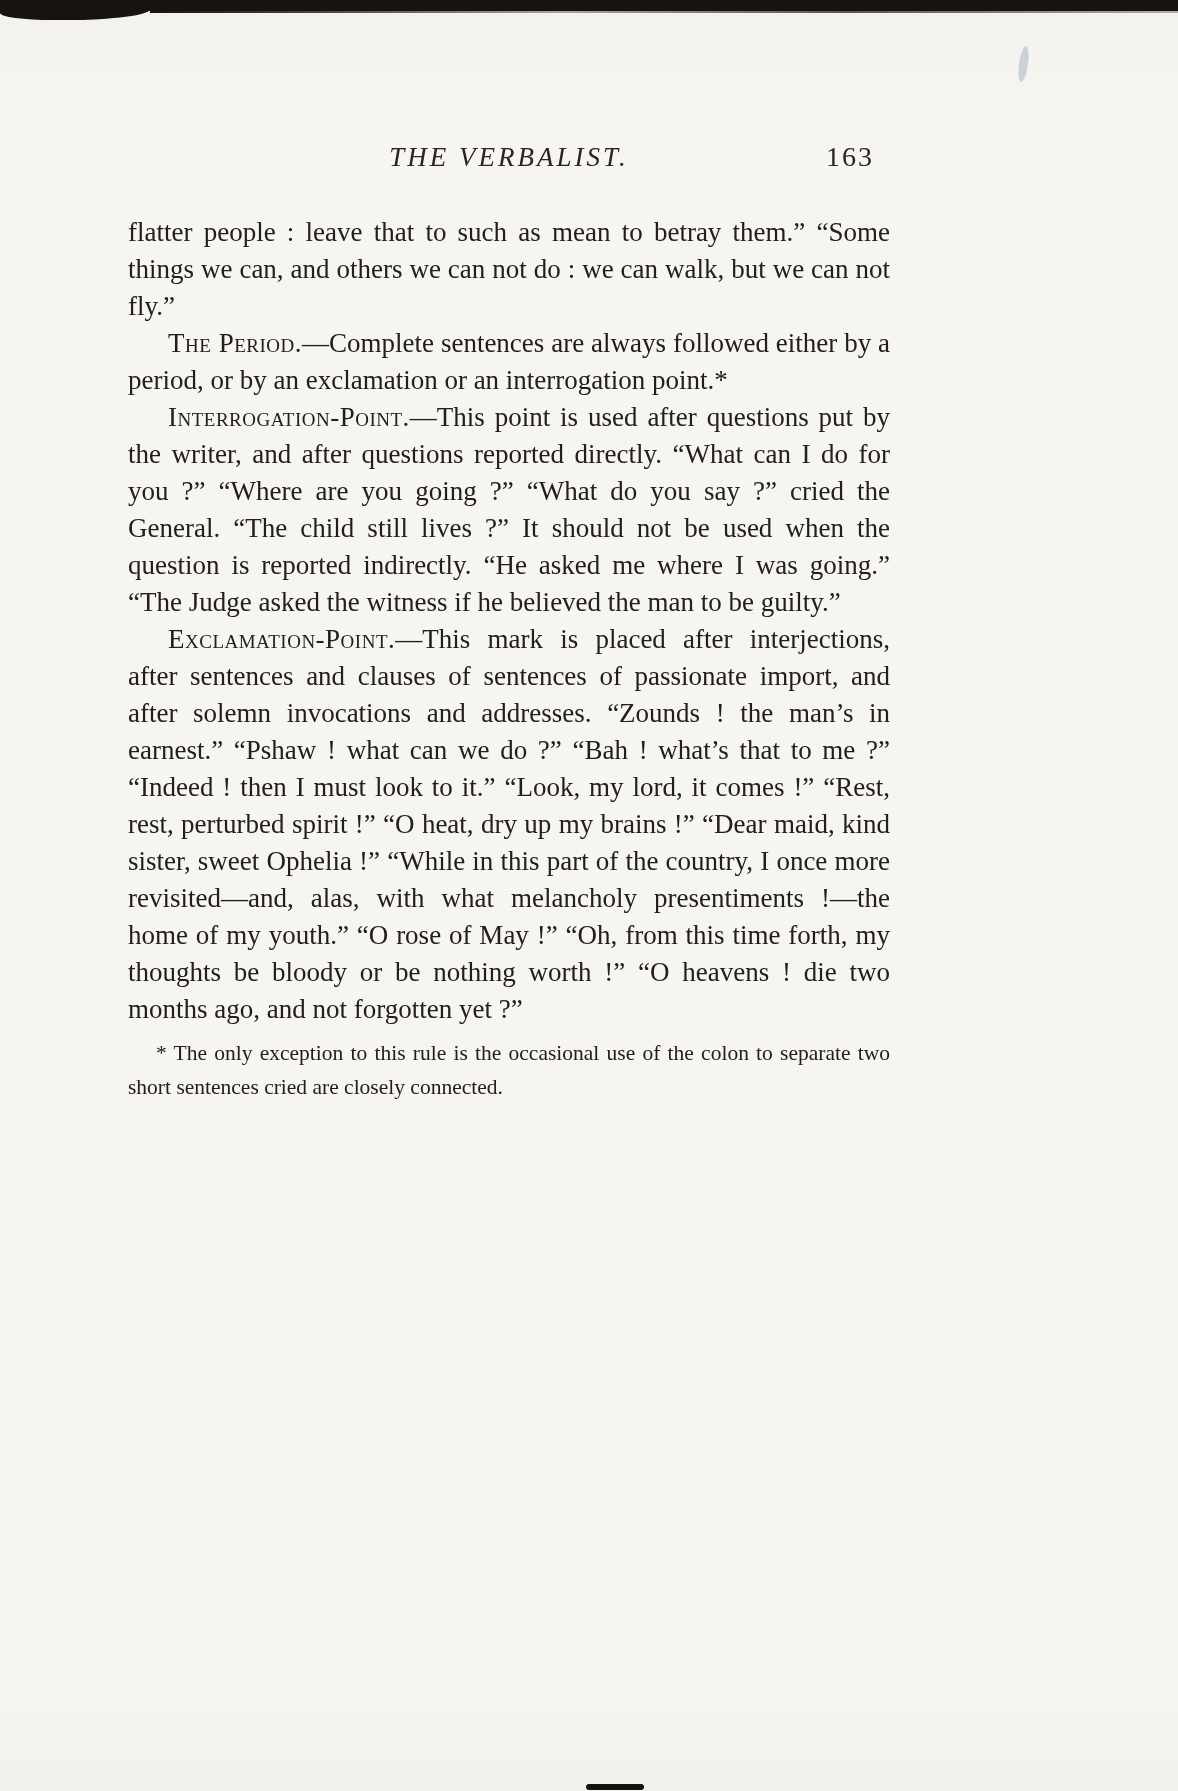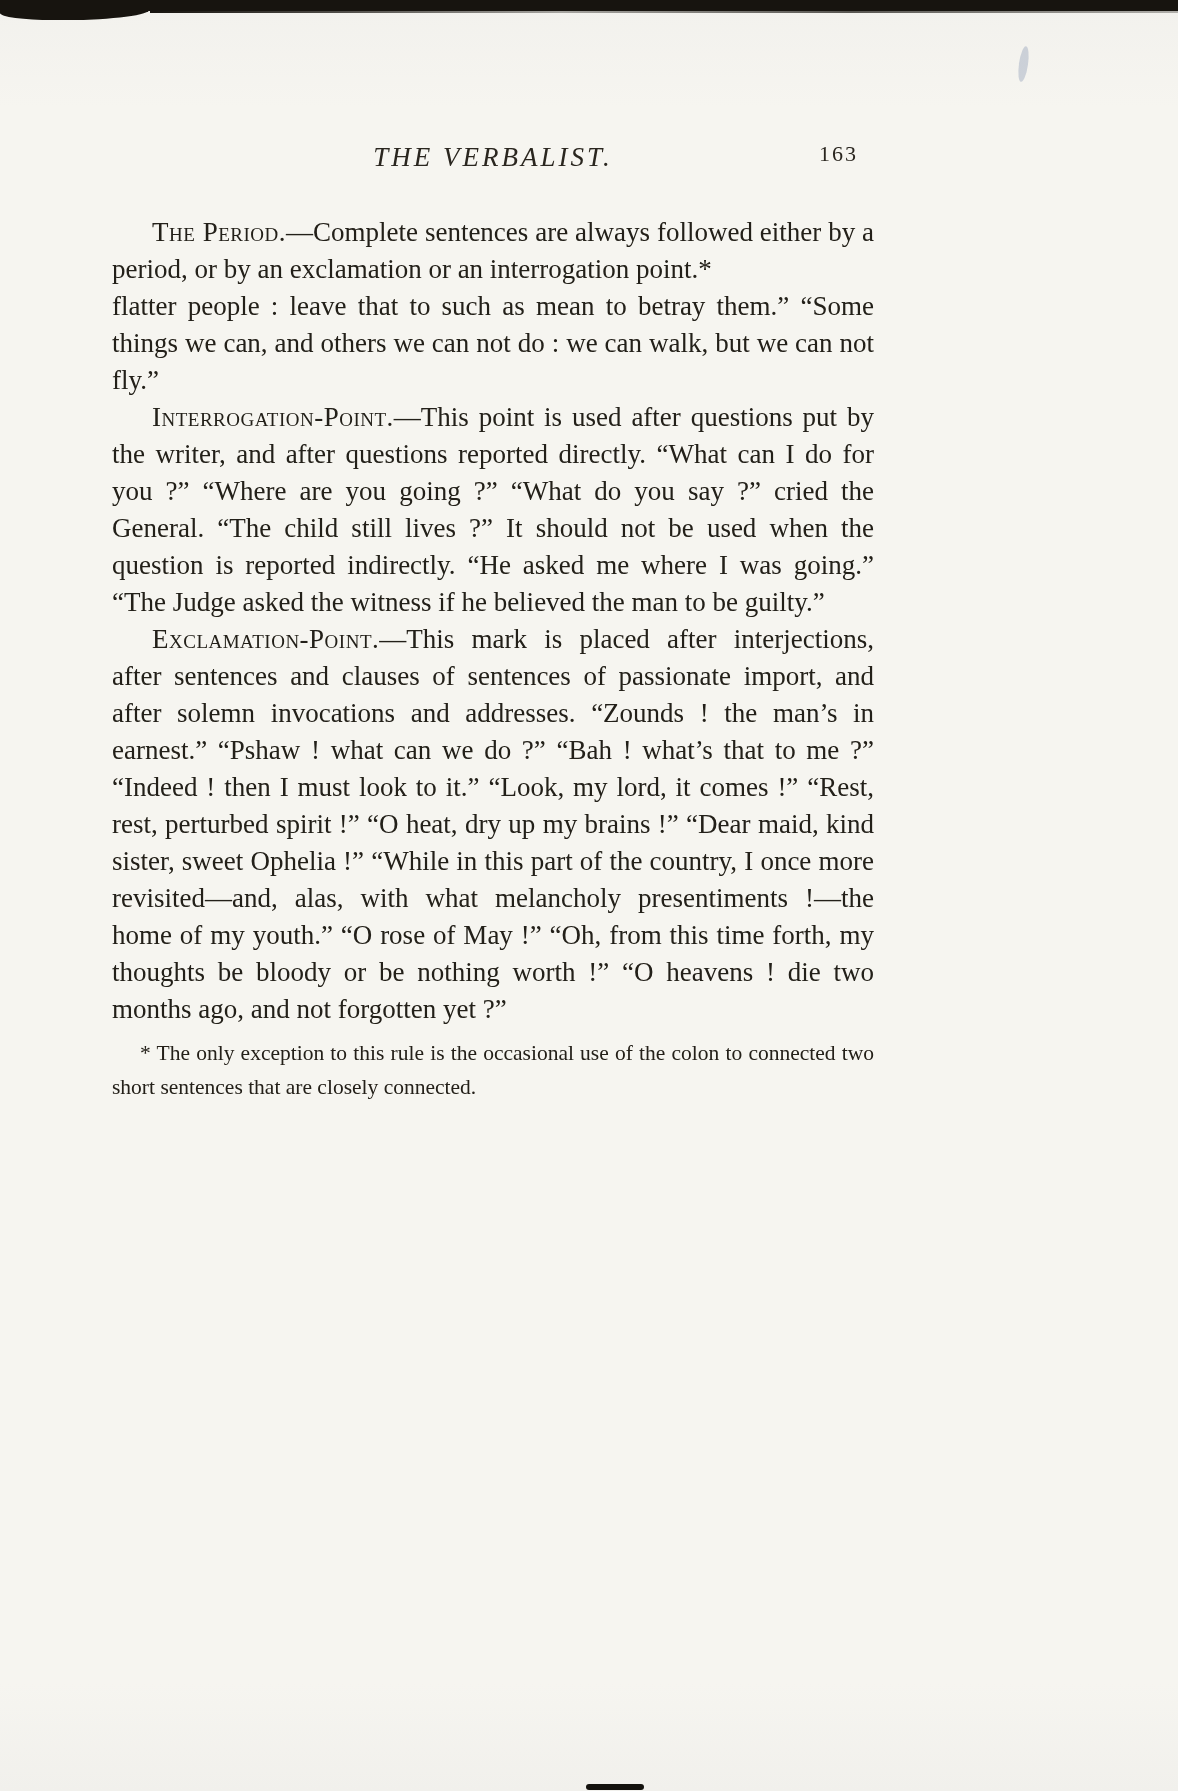--- a/index.html
+++ b/index.html
@@ -54,42 +54,42 @@
   .scan-mark-bottom {
     position: absolute;
     left: 586px; bottom: 1px;
     width: 58px; height: 6px;
     background: #14120e;
     border-radius: 3px;
   }
   
   .content {
     position: absolute;
-    left: 112px;
+    left: 128px;
     top: 142px;
     width: 762px;
   }
   .running-head {
     position: relative;
     height: 36px;
     margin-bottom: 36px;
   }
   .head-title {
     display: block;
     text-align: center;
     font-style: italic;
     font-size: 27px;
     letter-spacing: 3px;
     color: #2a261f;
   }
   .page-number {
     position: absolute;
     right: 16px;
     top: -1px;
-    font-size: 22px;
+    font-size: 28px;
     letter-spacing: 2px;
     color: #2a261f;
   }
   .body-text {
     font-size: 27px;
     line-height: 37px;
     text-align: justify;
     color: #232019;
   }
   .para {
@@ -123,29 +123,29 @@
 
   <div class="content">
 
     <header class="running-head">
       <span class="head-title">THE VERBALIST.</span>
       <span class="page-number">163</span>
     </header>
 
     <main class="body-text">
 
+      <p class="para no-indent"><span>flatter people : leave that to such as mean to betray them.” “Some things we can, and others we can not do : we can walk, but we can not fly.”</span></p>
+
       <p class="para"><span class="small-caps">The Period.</span><span>—Complete sentences are always followed either by a period, or by an exclamation or an interrogation point.*</span></p>
-
-      <p class="para no-indent"><span>flatter people : leave that to such as mean to betray them.” “Some things we can, and others we can not do : we can walk, but we can not fly.”</span></p>
 
 
       <p class="para"><span class="small-caps">Interrogation-Point.</span><span>—This point is used after questions put by the writer, and after questions reported directly. “What can I do for you ?” “Where are you going ?” “What do you say ?” cried the General. “The child still lives ?” It should not be used when the question is reported indirectly. “He asked me where I was going.” “The Judge asked the witness if he believed the man to be guilty.”</span></p>
 
       <p class="para"><span class="small-caps">Exclamation-Point.</span><span>—This mark is placed after interjections, after sentences and clauses of sentences of passionate import, and after solemn invocations and addresses. “Zounds ! the man’s in earnest.” “Pshaw ! what can we do ?” “Bah ! what’s that to me ?” “Indeed ! then I must look to it.” “Look, my lord, it comes !” “Rest, rest, perturbed spirit !” “O heat, dry up my brains !” “Dear maid, kind sister, sweet Ophelia !” “While in this part of the country, I once more revisited—and, alas, with what melancholy presentiments !—the home of my youth.” “O rose of May !” “Oh, from this time forth, my thoughts be bloody or be nothing worth !” “O heavens ! die two months ago, and not forgotten yet ?”</span></p>
 
     </main>
 
     <footer>
-      <p class="footnote">* The only exception to this rule is the occasional use of the colon to connected two short sentences that are closely connected.</p>
+      <p class="footnote">* The only exception to this rule is the occasional use of the colon to separate two short sentences cried are closely connected.</p>
     </footer>
 
   </div>
 </div>
 
 </body></html>

